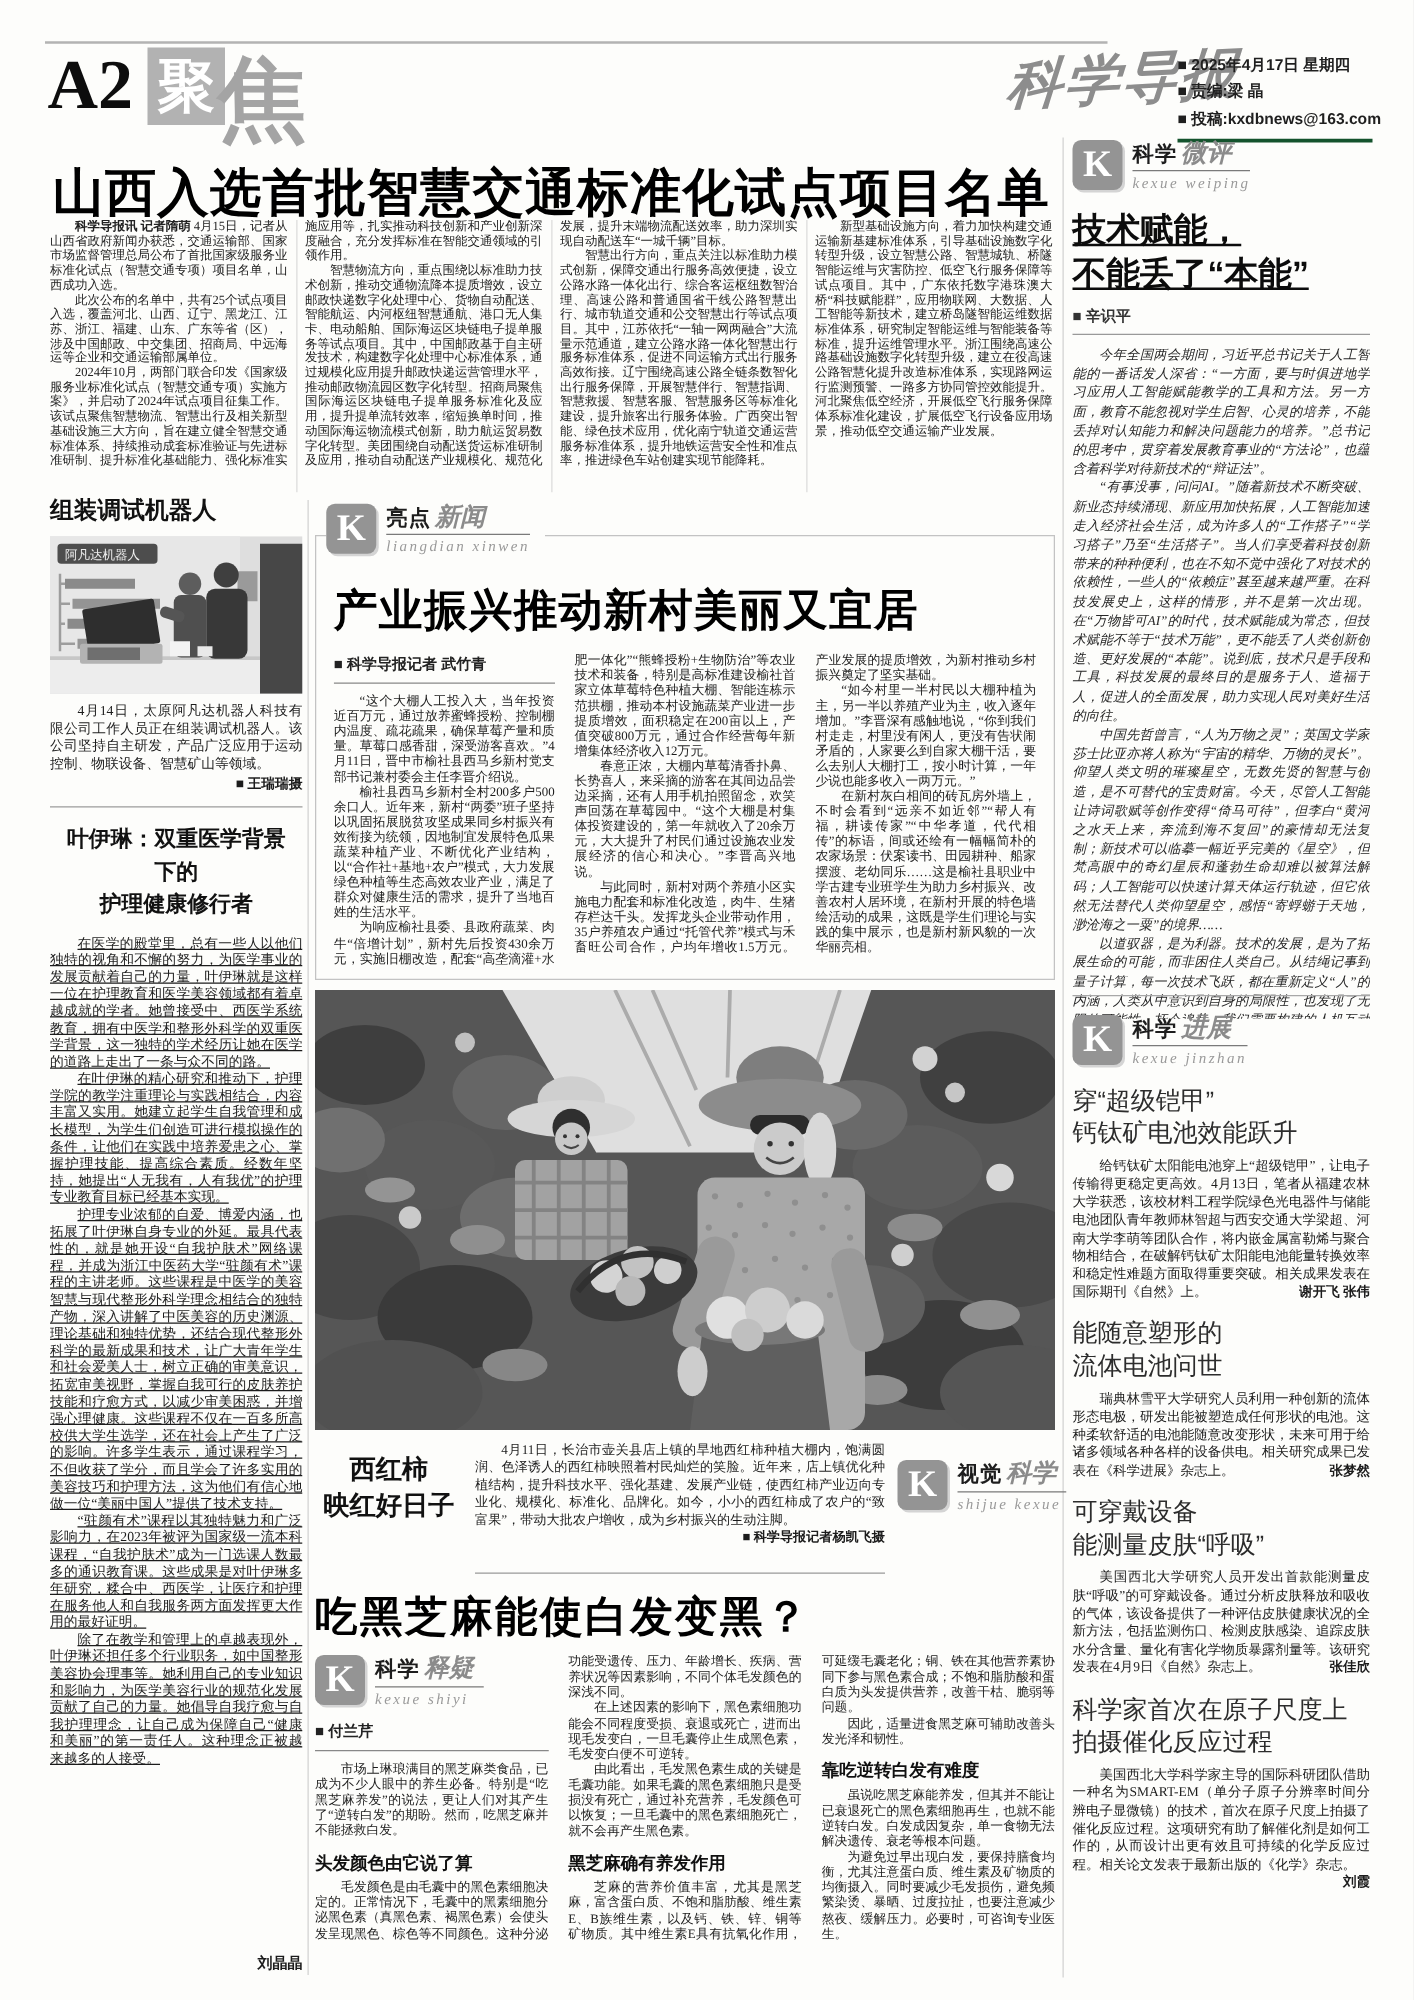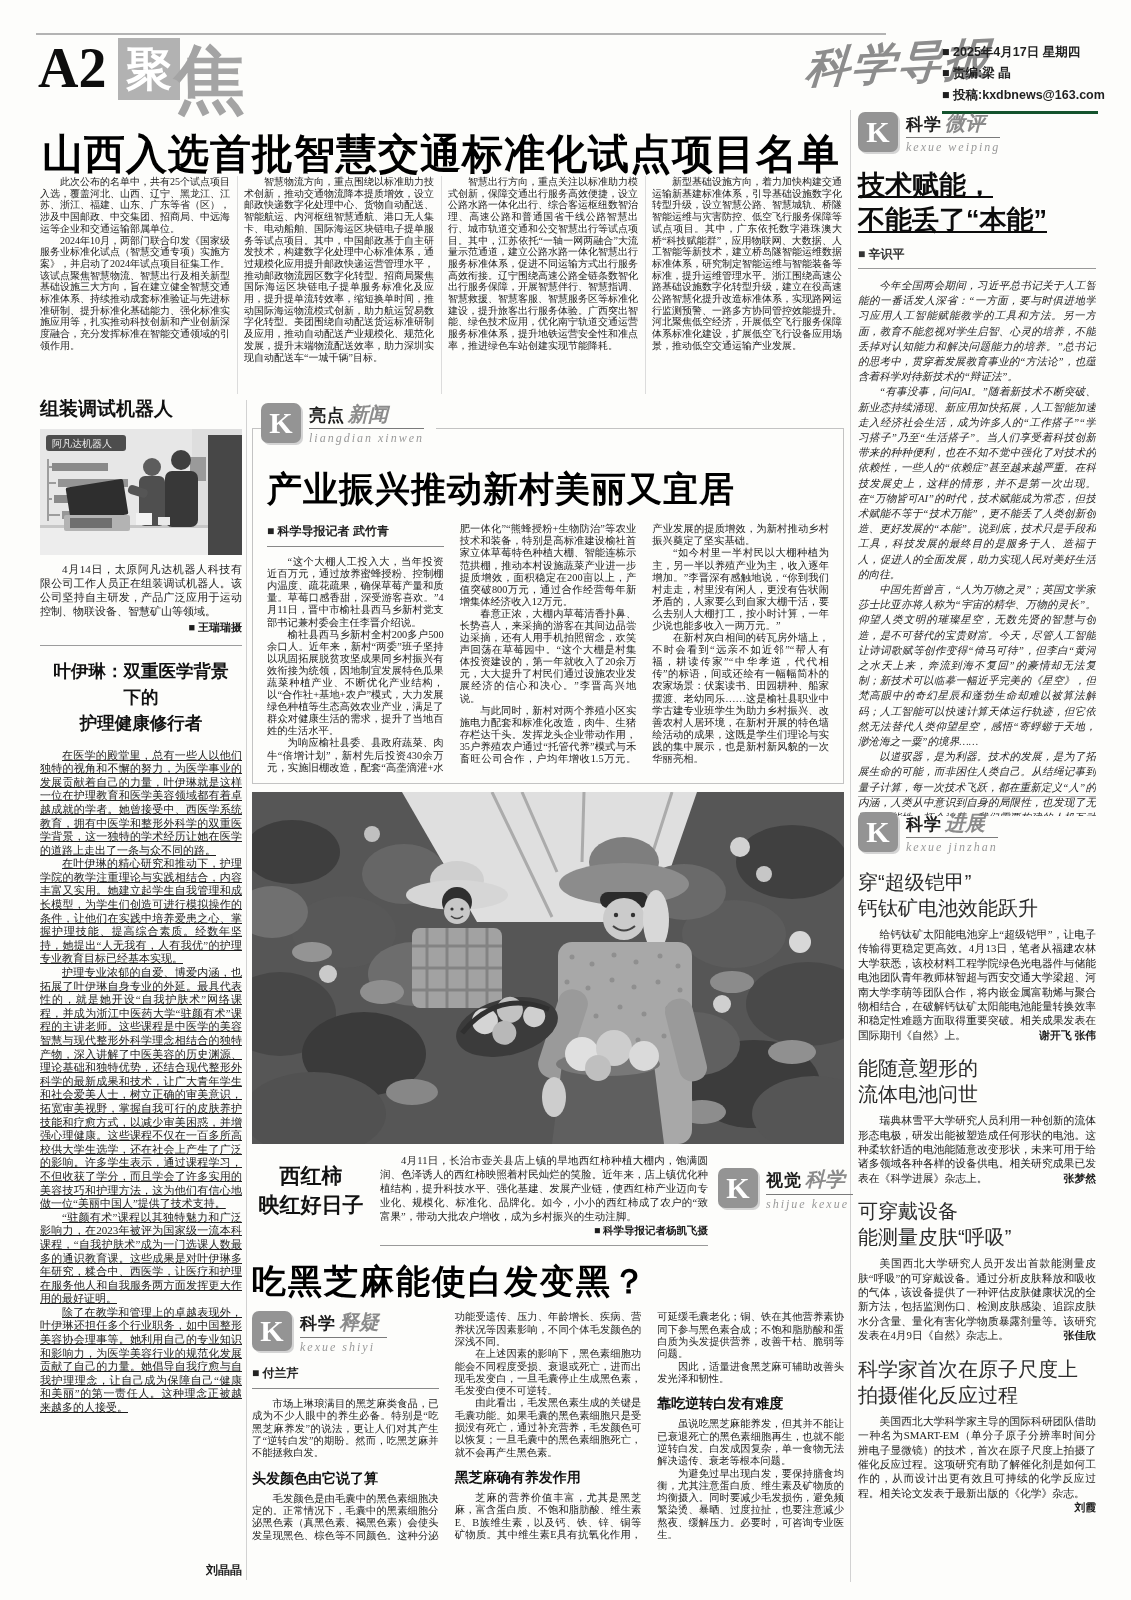--- a/index.html
+++ b/index.html
@@ -44,21 +44,21 @@
   .mid{position:absolute;left:252px;top:404px;width:592px;}
   .liangdian-box{position:relative;border:1px solid #c3c3c3;margin-top:24px;padding:10px 14px 8px;}
   .liangdian-box .badge{position:absolute;top:-26px;left:8px;background:#fdfdfb;padding-right:12px;}
   .ld-headline{margin:30px 0 14px;font:bold 35px/1.15 "Liberation Sans",sans-serif;letter-spacing:1px;color:#000;}
   .ld-cols{column-count:3;column-gap:16px;height:252px;overflow:hidden;font:10.3px/12.1px "Liberation Serif",serif;text-align:justify;}
   .ld-byline{font:bold 12px/1.4 "Liberation Sans",sans-serif;border-bottom:1px solid #888;padding-bottom:6px;margin-bottom:9px;color:#222;}
   .ld-cols p{margin:0;text-indent:2em;}
   .photo-tomato{display:block;width:592px;height:352px;margin-top:8px;}
   .caption-row{display:flex;align-items:flex-start;margin-top:10px;}
   .cap-title{width:118px;padding-top:8px;font:bold 21px/1.35 "Liberation Sans",sans-serif;text-align:center;color:#111;}
-  .cap-text{flex:1;margin:0 10px;font:10.5px/14px "Liberation Serif",serif;text-align:justify;border-bottom:1px solid #999;padding-bottom:7px;text-indent:2em;}
+  .cap-text{flex:1;margin:0 10px;font:10.5px/14px "Liberation Serif",serif;text-align:justify;border-bottom:1px solid #999;padding-bottom:20px;text-indent:2em;}
   .cap-credit{float:right;font-weight:bold;font-style:normal;}
   .shijue-badge{width:126px;padding-top:14px;}
   .sesame-headline{margin:16px 0 10px;font:bold 34px/1.15 "Liberation Sans",sans-serif;letter-spacing:2px;color:#000;}
   .sesame-cols{column-count:3;column-gap:16px;height:256px;overflow:hidden;font:10.3px/12.3px "Liberation Serif",serif;text-align:justify;}
   .sesame-cols p{margin:0;text-indent:2em;}
   .sesame-cols h4{margin:9px 0 6px;font:bold 14px/1.3 "Liberation Sans",sans-serif;color:#111;break-after:avoid;}
   .sesame-badge{margin-bottom:10px;}
   
   .weiping{position:absolute;left:858px;top:112px;width:238px;}
   .wp-title{margin:12px 0 8px;font:bold 27px/1.3 "Liberation Sans",sans-serif;color:#0c0c0c;text-decoration:underline;}
@@ -84,20 +84,21 @@
   </div>
   <div class="masthead">科学导报</div>
   <div class="issue-info">
     <div>■ 2025年4月17日 星期四</div>
     <div>■ 责编:梁 晶</div>
     <div>■ 投稿:kxdbnews@163.com</div>
   </div>
 
   <h1 class="main-headline">山西入选首批智慧交通标准化试点项目名单</h1>
   <div class="main-article">
+    <p><b class="lead">科学导报讯 记者隋萌 </b><span>4月15日，记者从山西省政府新闻办获悉，交通运输部、国家市场监督管理总局公布了首批国家级服务业标准化试点（智慧交通专项）项目名单，山西成功入选。</span></p>
     <div>
         <p>此次公布的名单中，共有25个试点项目入选，覆盖河北、山西、辽宁、黑龙江、江苏、浙江、福建、山东、广东等省（区），涉及中国邮政、中交集团、招商局、中远海运等企业和交通运输部属单位。</p>
         <p>2024年10月，两部门联合印发《国家级服务业标准化试点（智慧交通专项）实施方案》，并启动了2024年试点项目征集工作。该试点聚焦智慧物流、智慧出行及相关新型基础设施三大方向，旨在建立健全智慧交通标准体系、持续推动成套标准验证与先进标准研制、提升标准化基础能力、强化标准实施应用等，扎实推动科技创新和产业创新深度融合，充分发挥标准在智能交通领域的引领作用。</p>
         <p>智慧物流方向，重点围绕以标准助力技术创新，推动交通物流降本提质增效，设立邮政快递数字化处理中心、货物自动配送、智能航运、内河枢纽智慧通航、港口无人集卡、电动船舶、国际海运区块链电子提单服务等试点项目。其中，中国邮政基于自主研发技术，构建数字化处理中心标准体系，通过规模化应用提升邮政快递运营管理水平，推动邮政物流园区数字化转型。招商局聚焦国际海运区块链电子提单服务标准化及应用，提升提单流转效率，缩短换单时间，推动国际海运物流模式创新，助力航运贸易数字化转型。美团围绕自动配送货运标准研制及应用，推动自动配送产业规模化、规范化发展，提升末端物流配送效率，助力深圳实现自动配送车“一城千辆”目标。</p>
         <p>智慧出行方向，重点关注以标准助力模式创新，保障交通出行服务高效便捷，设立公路水路一体化出行、综合客运枢纽数智治理、高速公路和普通国省干线公路智慧出行、城市轨道交通和公交智慧出行等试点项目。其中，江苏依托“一轴一网两融合”大流量示范通道，建立公路水路一体化智慧出行服务标准体系，促进不同运输方式出行服务高效衔接。辽宁围绕高速公路全链条数智化出行服务保障，开展智慧伴行、智慧指调、智慧救援、智慧客服、智慧服务区等标准化建设，提升旅客出行服务体验。广西突出智能、绿色技术应用，优化南宁轨道交通运营服务标准体系，提升地铁运营安全性和准点率，推进绿色车站创建实现节能降耗。</p>
         <p>新型基础设施方向，着力加快构建交通运输新基建标准体系，引导基础设施数字化转型升级，设立智慧公路、智慧城轨、桥隧智能运维与灾害防控、低空飞行服务保障等试点项目。其中，广东依托数字港珠澳大桥“科技赋能群”，应用物联网、大数据、人工智能等新技术，建立桥岛隧智能运维数据标准体系，研究制定智能运维与智能装备等标准，提升运维管理水平。浙江围绕高速公路基础设施数字化转型升级，建立在役高速公路智慧化提升改造标准体系，实现路网运行监测预警、一路多方协同管控效能提升。河北聚焦低空经济，开展低空飞行服务保障体系标准化建设，扩展低空飞行设备应用场景，推动低空交通运输产业发展。</p>
       </div>
   </div>
 
   <div class="vrule-left"></div>

